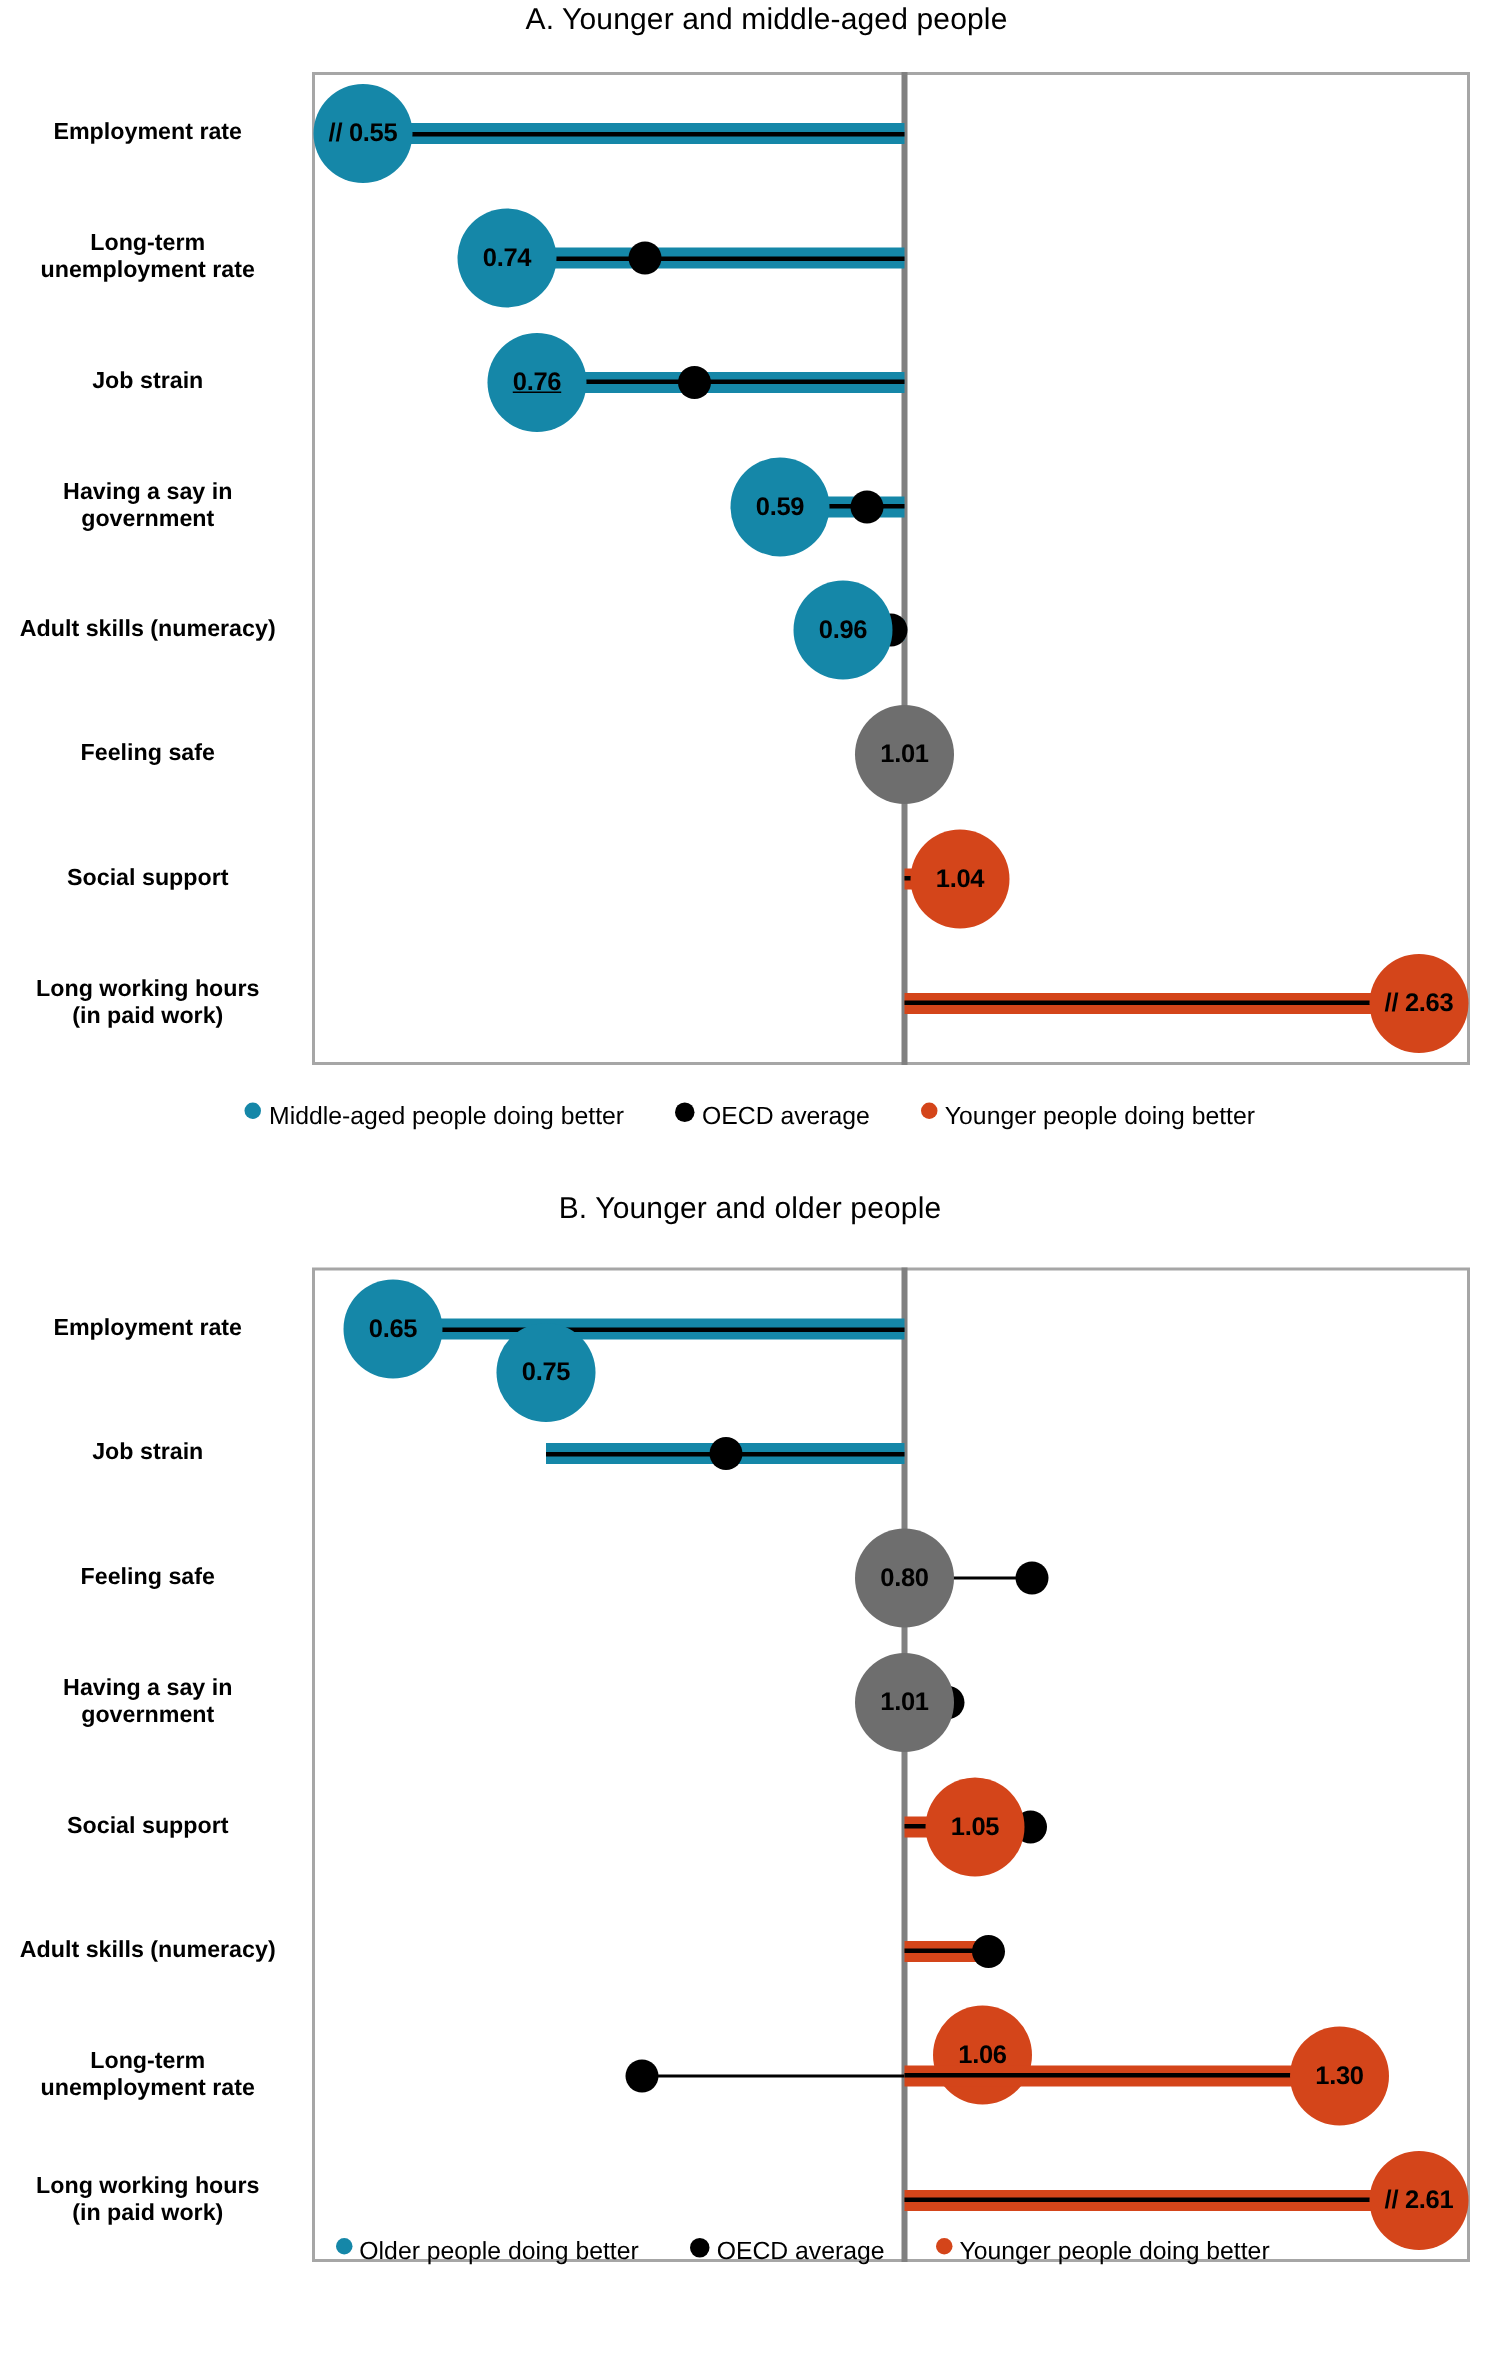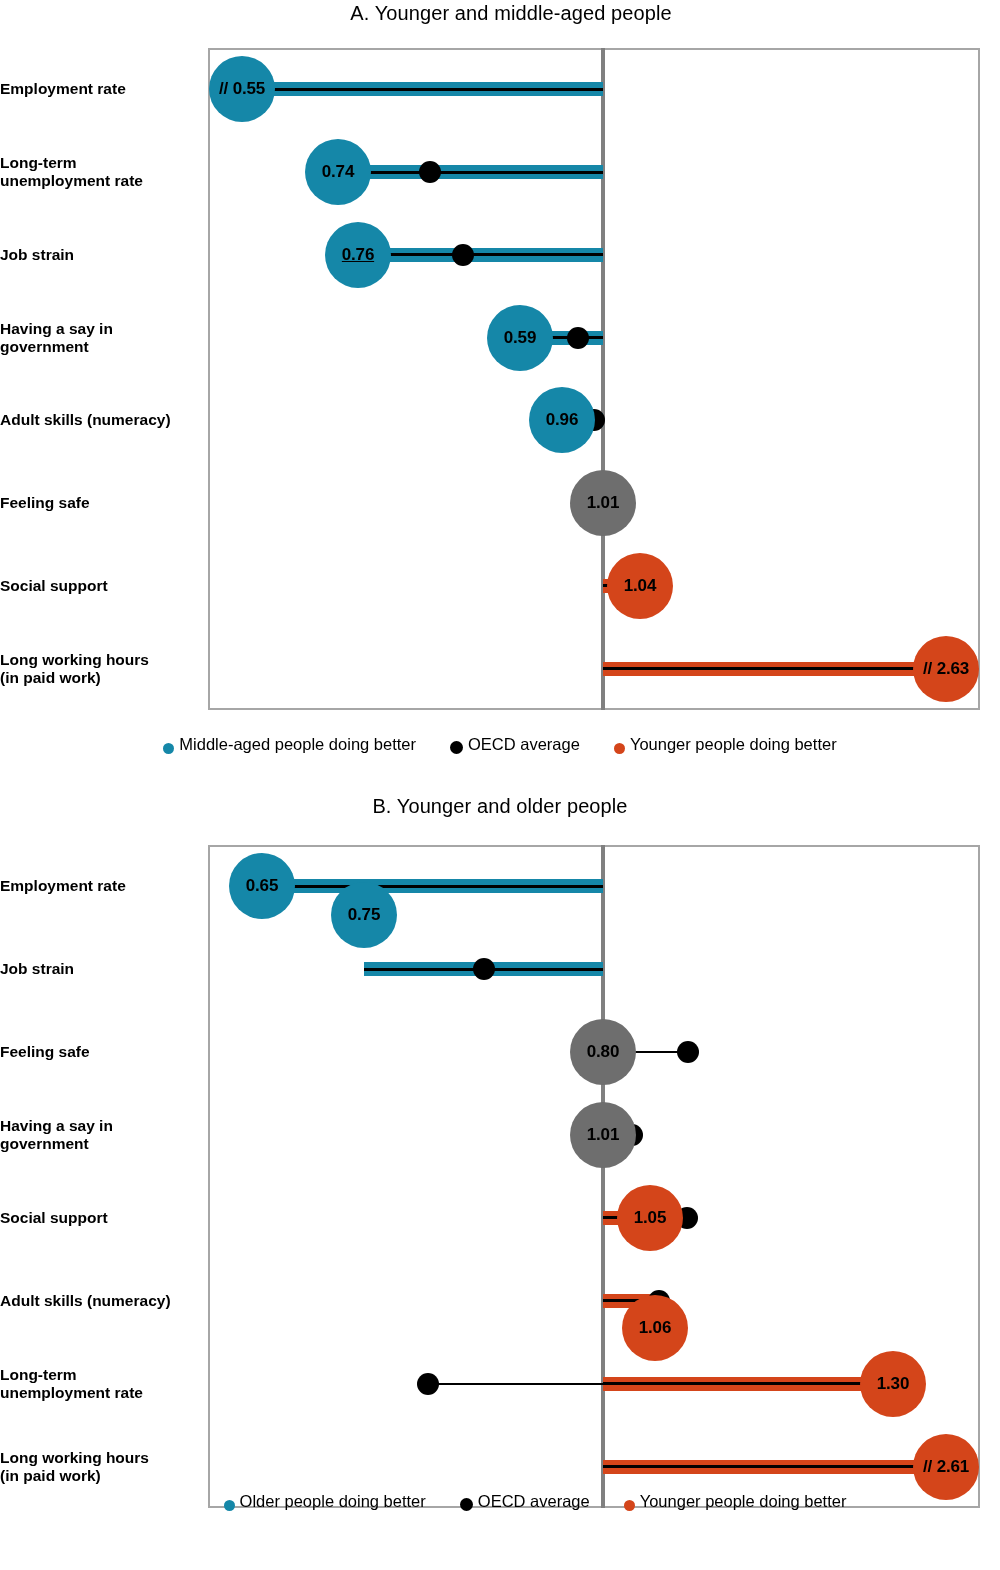--- a/index.html
+++ b/index.html
@@ -15,21 +15,21 @@
   }
   .plot-box{
     position:absolute;left:208px;width:772px;
     border:2px solid #a6a6a6;box-sizing:border-box;background:#fff;
   }
   .axis-line{
     position:absolute;width:4px;background:#808080;
   }
   .row{position:absolute;left:0;width:1000px;}
   .row-label{
-    position:absolute;left:0;width:197px;text-align:left;
+    position:absolute;left:0;width:197px;text-align:center;
     font-size:15.5px;font-weight:700;color:#000;line-height:1.18;
     transform:translateY(-50%);
   }
   .row-label span{display:block;}
   .bar{
     position:absolute;height:14px;transform:translateY(-50%);
   }
   .bar-core{
     position:absolute;left:0;right:0;top:50%;height:3px;
     margin-top:-1.5px;background:#000;
@@ -49,21 +49,21 @@
   .bubble.grey{background:#6e6e6e;}
   .oecd-dot{
     position:absolute;width:22px;height:22px;border-radius:50%;
     background:#000;transform:translate(-50%,-50%);
   }
   .legend{
     position:absolute;left:0;width:1000px;
     display:flex;justify-content:center;align-items:center;gap:34px;
     font-size:16.5px;color:#000;
   }
-  .legend-item{display:flex;align-items:flex-end;gap:5px;white-space:nowrap;}
+  .legend-item{display:flex;align-items:flex-start;gap:5px;white-space:nowrap;}
   .legend-swatch{width:11px;height:11px;border-radius:50%;display:inline-block;}
 </style>
 </head>
 <body>
 
 <div id="root">
     <div class="panel">
       <div class="panel-title" style="top: 2px; position: absolute; padding-left: 11px;">A.  Younger and middle-aged people</div>
       <div class="plot-box" style="top: 48px; height: 662px;"></div>
       <div class="axis-line" style="left: 601px; top: 48px; height: 662px;"></div>
@@ -237,21 +237,21 @@
         </div>
       </div>
       <div class="row" style="top: 0px;">
         <div class="row-label" style="top: 1300.81px;">
           <span>Adult skills (numeracy)</span>
         </div>
         <div class="bar" style="left: 603px; width: 52px; top: 1300.81px; background: rgb(212, 69, 26);">
           <div class="bar-core"></div>
         </div>
         <div class="oecd-dot" style="left: 659px; top: 1300.81px;"></div>
-        <div class="bubble orange" style="width: 66px; height: 66px; left: 655px; top: 1328px;">
+        <div class="bubble orange" style="width: 66px; height: 66px; left: 655px; top: 1370px;">
           <span>1.06</span>
         </div>
       </div>
       <div class="row" style="top: 0px;">
         <div class="row-label" style="top: 1383.69px;">
           <span>Long-term</span>
           <span>unemployment rate</span>
         </div>
         <div class="thinline" style="left: 428px; width: 175px; top: 1383.69px;"></div>
         <div class="bar" style="left: 603px; width: 290px; top: 1383.69px; background: rgb(212, 69, 26);">

